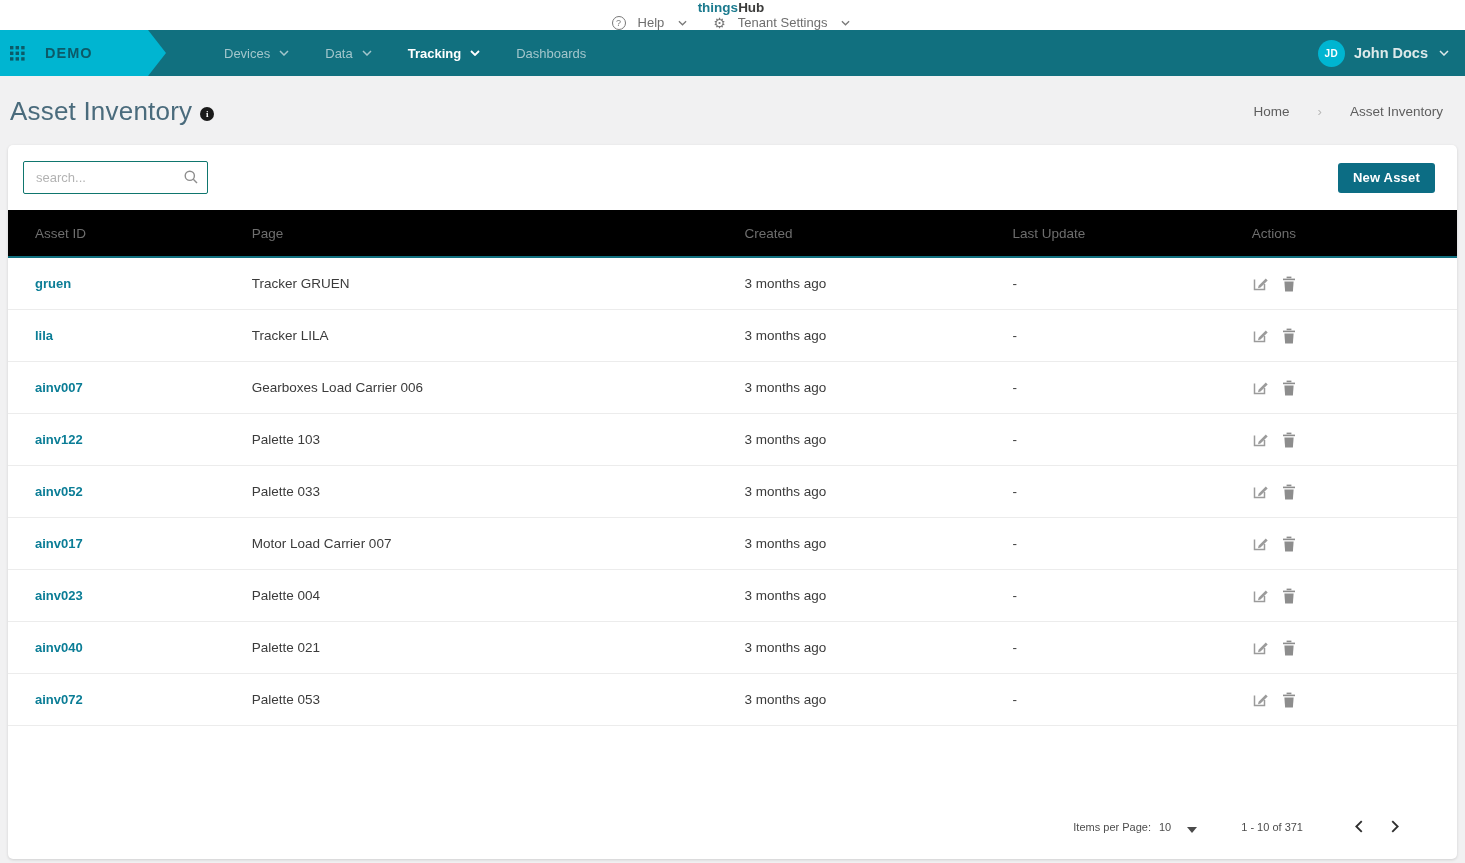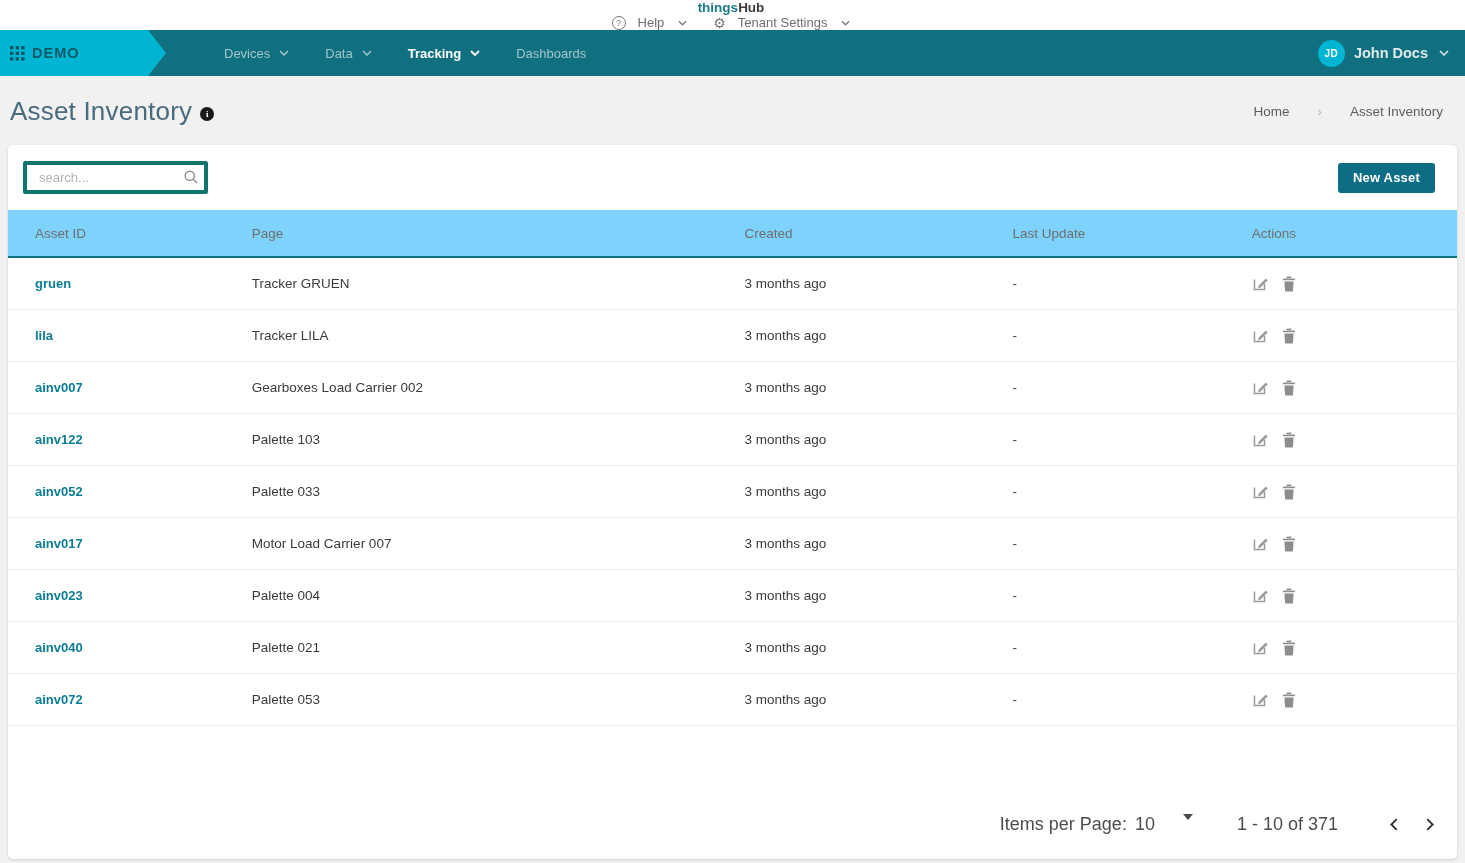--- a/index.html
+++ b/index.html
@@ -37,21 +37,21 @@
   .chev svg { display: block; }
 
   
   .navbar {
     height: 46px; background: var(--nav-teal, #11707f);
     display: flex; align-items: center; position: relative;
   }
   .tenant-tab {
     height: 46px; width: 166px; background: var(--accent-teal, #00b5d1);
     clip-path: polygon(0 0, calc(100% - 18px) 0, 100% 50%, calc(100% - 18px) 100%, 0 100%);
-    display: flex; align-items: center; gap: 7px; padding: 0 0 0 10px;
+    display: flex; align-items: center; gap: 20px; padding: 0 0 0 10px;
     cursor: pointer; flex: 0 0 auto;
   }
   .tenant-label {
     color: #0c5a68; font-weight: bold; font-size: 14.5px; letter-spacing: 1px;
   }
   .grid-icon { display: block; }
   .nav-items { display: flex; align-items: center; margin-left: 44px; gap: 8px; }
   .nav-item {
     color: #a3c6cc; font-size: 13px; padding: 0 14px; cursor: pointer;
     display: flex; align-items: center; gap: 7px; height: 46px;
@@ -94,38 +94,38 @@
     min-height: 714px;
     padding: 16px 0 14px 0;
     display: flex; flex-direction: column;
   }
   .card-toolbar {
     display: flex; align-items: center; justify-content: space-between;
     padding: 0 22px 0 15px;
   }
   .search-wrap { position: relative; }
   .search-input {
-    width: 185px; height: 33px; border: 4px solid #0f766e; border-radius: 2px;
+    width: 185px; height: 33px; border: 1px solid #0f766e; border-radius: 2px;
     font-family: "Liberation Sans", sans-serif;
     font-size: 13px; color: #3b3b3b; padding: 0 32px 0 12px; outline: none;
   }
   .search-input::placeholder { color: #b3b3b3; }
   .search-icon { position: absolute; right: 9px; top: 8px; cursor: pointer; }
   .btn-new-asset {
     height: 30px; padding: 0 15px; border: none; border-radius: 3px;
     background: var(--button-teal, #0c6d84); color: #ffffff;
     font-family: "Liberation Sans", sans-serif;
     font-size: 13px; font-weight: bold; cursor: pointer; letter-spacing: .2px;
   }
 
   
   .asset-table { width: 100%; border-collapse: collapse; table-layout: fixed; margin-top: 16px; }
   .asset-table th {
     text-align: left; font-weight: normal; font-size: 13.5px; color: #6e6e6e;
-    background: #7dd3fc; padding: 16px 12px 15px 12px;
+    background: #000000; padding: 16px 12px 15px 12px;
     border-bottom: 2px solid var(--nav-teal, #11707f);
   }
   .asset-table td {
     font-size: 13.5px; color: #3b3b3b; padding: 17px 12px;
     border-bottom: 1px solid #ececec; vertical-align: middle;
   }
   .col-id { width: 16%; }
   .col-name { width: 34%; }
   .col-created { width: 18.5%; }
   .col-update { width: 16.5%; }
@@ -134,24 +134,24 @@
   .asset-link {
     color: var(--link-teal, #0b7d96); font-weight: bold; font-size: 13px;
     text-decoration: none; cursor: pointer;
   }
   .action-btn { display: inline-block; margin-right: 13px; cursor: pointer; vertical-align: middle; }
   .action-btn svg { display: block; }
 
   
   .pagination {
     margin-top: auto; display: flex; align-items: center; justify-content: flex-end;
-    padding: 28px 19px 10px 0; font-size: 18px; color: #4d4d4d;
+    padding: 28px 54px 10px 0; font-size: 11px; color: #4d4d4d;
   }
   .ipp-label { color: #4d4d4d; }
-  .ipp-select { display: flex; align-items: flex-start; gap: 28px; margin-left: 8px; cursor: pointer; }
+  .ipp-select { display: flex; align-items: flex-end; gap: 16px; margin-left: 8px; cursor: pointer; }
   .select-caret {
     width: 0; height: 0; border-left: 5px solid transparent;
     border-right: 5px solid transparent; border-top: 6px solid #4a4a4a;
   }
   .range-label { margin-left: 44px; }
   .page-nav { display: flex; align-items: center; gap: 22px; margin-left: 48px; }
   .page-chev { cursor: pointer; display: inline-flex; padding: 2px; }
 </style>
 </head>
 <body>
@@ -299,21 +299,21 @@
                 <path d="M2.5 4.5v10h10V9" fill="none" stroke="#9b9b9b" stroke-width="1.5"></path>
                 <path d="M6.6 10.7l7.2-7.2 1.9 1.9-7.2 7.2-2.5.6z" fill="#9b9b9b"></path>
               </svg></span><span class="action-btn"><svg width="14" height="16" viewBox="0 0 14 16">
                 <rect x="1" y="2.6" width="12" height="1.6" fill="#8d8d8d"></rect>
                 <rect x="4.6" y="0.6" width="4.8" height="1.6" fill="#8d8d8d"></rect>
                 <path d="M2.4 5.4h9.2l-.7 10H3.1z" fill="#8d8d8d"></path>
               </svg></span></td>
         </tr>
         <tr>
           <td class="col-id"><a class="asset-link">ainv007</a></td>
-          <td class="col-name">Gearboxes Load Carrier 002</td>
+          <td class="col-name">Gearboxes Load Carrier 006</td>
           <td class="col-created">3 months ago</td>
           <td class="col-update">-</td>
           <td class="col-actions"><span class="action-btn"><svg width="17" height="17" viewBox="0 0 17 17">
                 <path d="M2.5 4.5v10h10V9" fill="none" stroke="#9b9b9b" stroke-width="1.5"></path>
                 <path d="M6.6 10.7l7.2-7.2 1.9 1.9-7.2 7.2-2.5.6z" fill="#9b9b9b"></path>
               </svg></span><span class="action-btn"><svg width="14" height="16" viewBox="0 0 14 16">
                 <rect x="1" y="2.6" width="12" height="1.6" fill="#8d8d8d"></rect>
                 <rect x="4.6" y="0.6" width="4.8" height="1.6" fill="#8d8d8d"></rect>
                 <path d="M2.4 5.4h9.2l-.7 10H3.1z" fill="#8d8d8d"></path>
               </svg></span></td>

